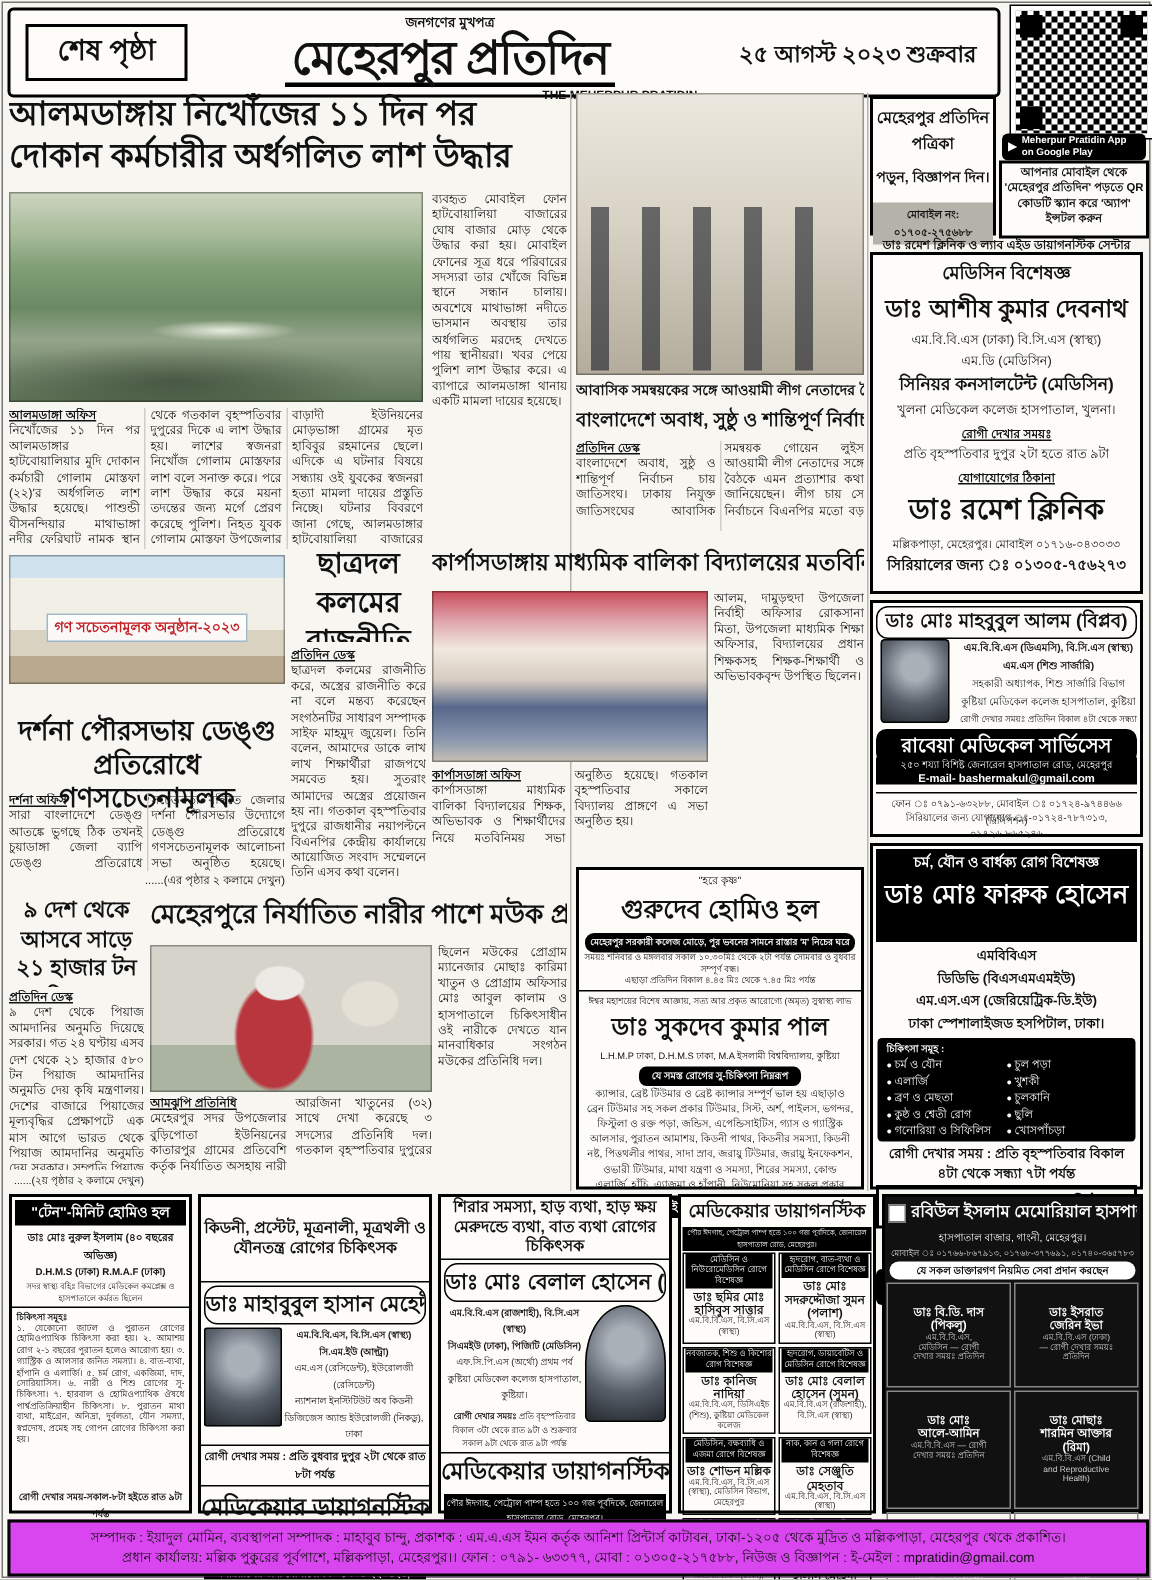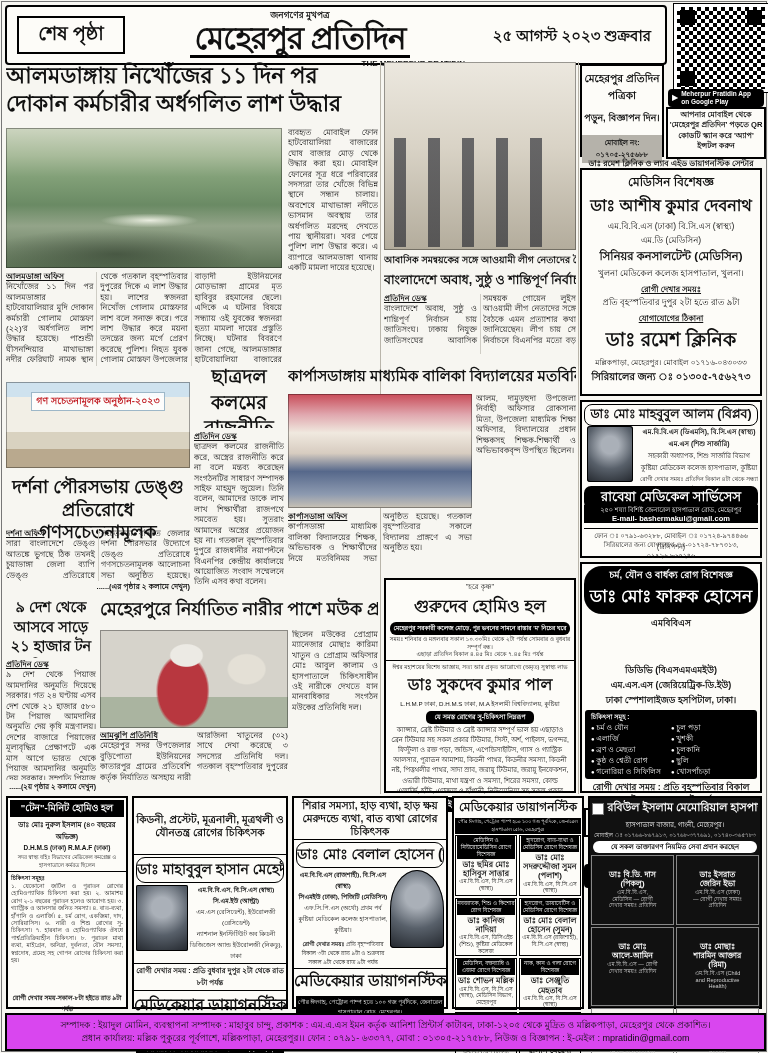--- a/index.html
+++ b/index.html
@@ -4,21 +4,21 @@
 <style>
   html,body{margin:0;padding:0;background:#9a9a9a;}
   .page{position:relative;width:768px;height:1053px;background:#f7f6f1;color:#111;
         font-family:"Liberation Sans","DejaVu Sans",sans-serif;overflow:hidden;}
   .abs{position:absolute;}
   .b2{border:2px solid #000;}
   .frame{position:absolute;left:1px;top:1px;right:1px;bottom:1px;border:1px solid #777;pointer-events:none;}
   .tiny{font-size:8px;line-height:1.3;text-align:justify;}
   .tiny2{font-size:7px;line-height:1.28;text-align:justify;}
   .byline{font-weight:bold;text-decoration:underline;}
-  .jump{font-weight:bold;}
+  .jump{font-weight:normal;}
   .center{text-align:center;}
   .bold{font-weight:bold;}
   .nowrap{white-space:nowrap;overflow:hidden;}
   .cols2{column-count:2;column-gap:6px;column-rule:1px solid #cfcdc5;}
   .cols3{column-count:3;column-gap:7px;column-rule:1px solid #cfcdc5;}
   
   .masthead{position:absolute;left:5px;top:5px;width:658px;height:56px;border:2px solid #000;
             border-radius:4px;background:#fdfcf8;}
   .pagelabel{position:absolute;left:10px;top:9px;width:104px;height:34px;border:2px solid #000;
              font-size:19px;font-weight:bold;display:flex;align-items:center;justify-content:center;}
@@ -39,21 +39,21 @@
   .photo{box-shadow:inset 0 0 0 1px rgba(0,0,0,.35);}
   .ph-river{background:
       radial-gradient(ellipse 70px 10px at 52% 66%, rgba(250,250,240,.85), transparent 70%),
       radial-gradient(ellipse 180px 34px at 40% 90%, rgba(25,35,24,.45), transparent 75%),
       linear-gradient(180deg,#cdd5c0 0%,#a8bb9a 20%,#82a078 35%,#6a8a64 55%,#93a489 70%,#5d7356 100%);}
   .ph-meeting{background-image:
       repeating-linear-gradient(90deg, rgba(25,28,38,0) 0 10px, rgba(25,28,38,.6) 10px 22px, rgba(25,28,38,0) 22px 34px),
       linear-gradient(180deg,#ece8df 0%,#d9d3c6 45%,#b3ac9c 100%);
       background-size:94% 58%,100% 100%;background-position:3% 96%,0 0;background-repeat:no-repeat;}
   .ph-banner{background:linear-gradient(180deg,#cfe2ee 0 18%,#f2efe6 18% 58%,#d9d2c0 58% 78%,#b9a98e 78% 100%);
-      display:flex;align-items:flex-start;justify-content:center;margin-top:12px;}
+      display:flex;align-items:center;justify-content:center;}
   .bannertext{margin-top:10px;background:rgba(255,255,255,.85);color:#c22027;font-weight:bold;
       font-size:9.5px;padding:1px 4px;border:1px solid #9db7c8;}
   .ph-stage{background:linear-gradient(180deg,#c84b58 0%,#e0a7ae 18%,#f0e9df 34%,#d7ccc0 52%,#56688b 68%,#8d9ab0 88%,#c9c2b4 100%);}
   .ph-woman{background:
       radial-gradient(ellipse 26px 18px at 46% 26%, #eceae4 0 60%, transparent 66%),
       radial-gradient(ellipse 42px 58px at 44% 62%, #b8373f 0 58%, transparent 64%),
       radial-gradient(ellipse 30px 24px at 78% 40%, #e4e0d6 0 60%, transparent 66%),
       linear-gradient(180deg,#d6d3cb 0 68%,#aab4a0 68% 100%);}
   .portrait{background:radial-gradient(circle at 50% 34%, #aab0b8 0 20%, #58606a 55%, #22262c 100%);
             box-shadow:inset 0 0 0 1px #000;}
@@ -216,26 +216,26 @@
       <div style="font-size:5.8px;">রোগী দেখার সময়ঃ প্রতিদিন বিকাল ৪টা থেকে সন্ধ্যা ৭টা পর্যন্ত</div>
     </div>
     <div class="invbar" style="position:absolute;left:2px;top:84px;right:2px;font-size:13px;padding:1px 0;border-radius:7px;">রাবেয়া মেডিকেল সার্ভিসেস</div>
     <div class="invbar" style="position:absolute;left:2px;top:103px;right:2px;font-size:6.5px;font-weight:normal;">২৫০ শয্যা বিশিষ্ট জেনারেল হাসপাতাল রোড, মেহেরপুর</div>
     <div class="invbar" style="position:absolute;left:2px;top:112px;right:2px;font-size:7.5px;">E-mail- bashermakul@gmail.com</div>
     <div class="center" style="position:absolute;left:2px;top:126px;right:2px;font-size:6.5px;border-top:1px solid #000;padding-top:2px;">ফোন ঃ ০৭৯১-৬৩২৮৮, মোবাইল ঃ ০১৭২৪-৯৭৪৪৬৬ (রিসিপশন)</div>
     <div class="center" style="position:absolute;left:2px;top:138px;right:2px;font-size:6.5px;">সিরিয়ালের জন্য যোগাযোগ ঃ-০১৭২৪-৭৮৭৩১৩, ০১৭২৬-৮৬৫২৪৬</div>
   </div>
 
   <div class="abs adbox" style="left:580px;top:562px;width:182px;height:231px;">
-    <div class="invbar" style="margin:2px;padding:2px 0 3px;border-radius:18px;">
+    <div class="invbar" style="margin:2px;padding:2px 0 17px;">
       <div style="font-size:9.5px;">চর্ম, যৌন ও বার্ধক্য রোগ বিশেষজ্ঞ</div>
       <div style="font-size:17px;">ডাঃ মোঃ ফারুক হোসেন</div>
     </div>
     <div class="center bold" style="font-size:9px;">এমবিবিএস</div>
-    <div class="center bold" style="font-size:9px;margin-top:32px;">ডিডিভি (বিএসএমএমইউ)</div>
+    <div class="center bold" style="font-size:9px;">ডিডিভি (বিএসএমএমইউ)</div>
     <div class="center bold" style="font-size:9px;">এম.এস.এস (জেরিয়েট্রিক-ডি.ইউ)</div>
     <div class="center bold" style="font-size:9px;">ঢাকা স্পেশালাইজড হসপিটাল, ঢাকা।</div>
     <div style="background:#000;margin:2px 3px;padding:2px 6px;border-radius:3px;">
       <div style="color:#fff;font-size:6.5px;font-weight:bold;">চিকিৎসা সমূহ :</div>
       <div style="display:flex;">
         <div style="flex:1;">
           <div class="bullet">চর্ম ও যৌন</div>
           <div class="bullet">এলার্জি</div>
           <div class="bullet">ব্রণ ও মেছতা</div>
           <div class="bullet">কুষ্ঠ ও শ্বেতী রোগ</div>

